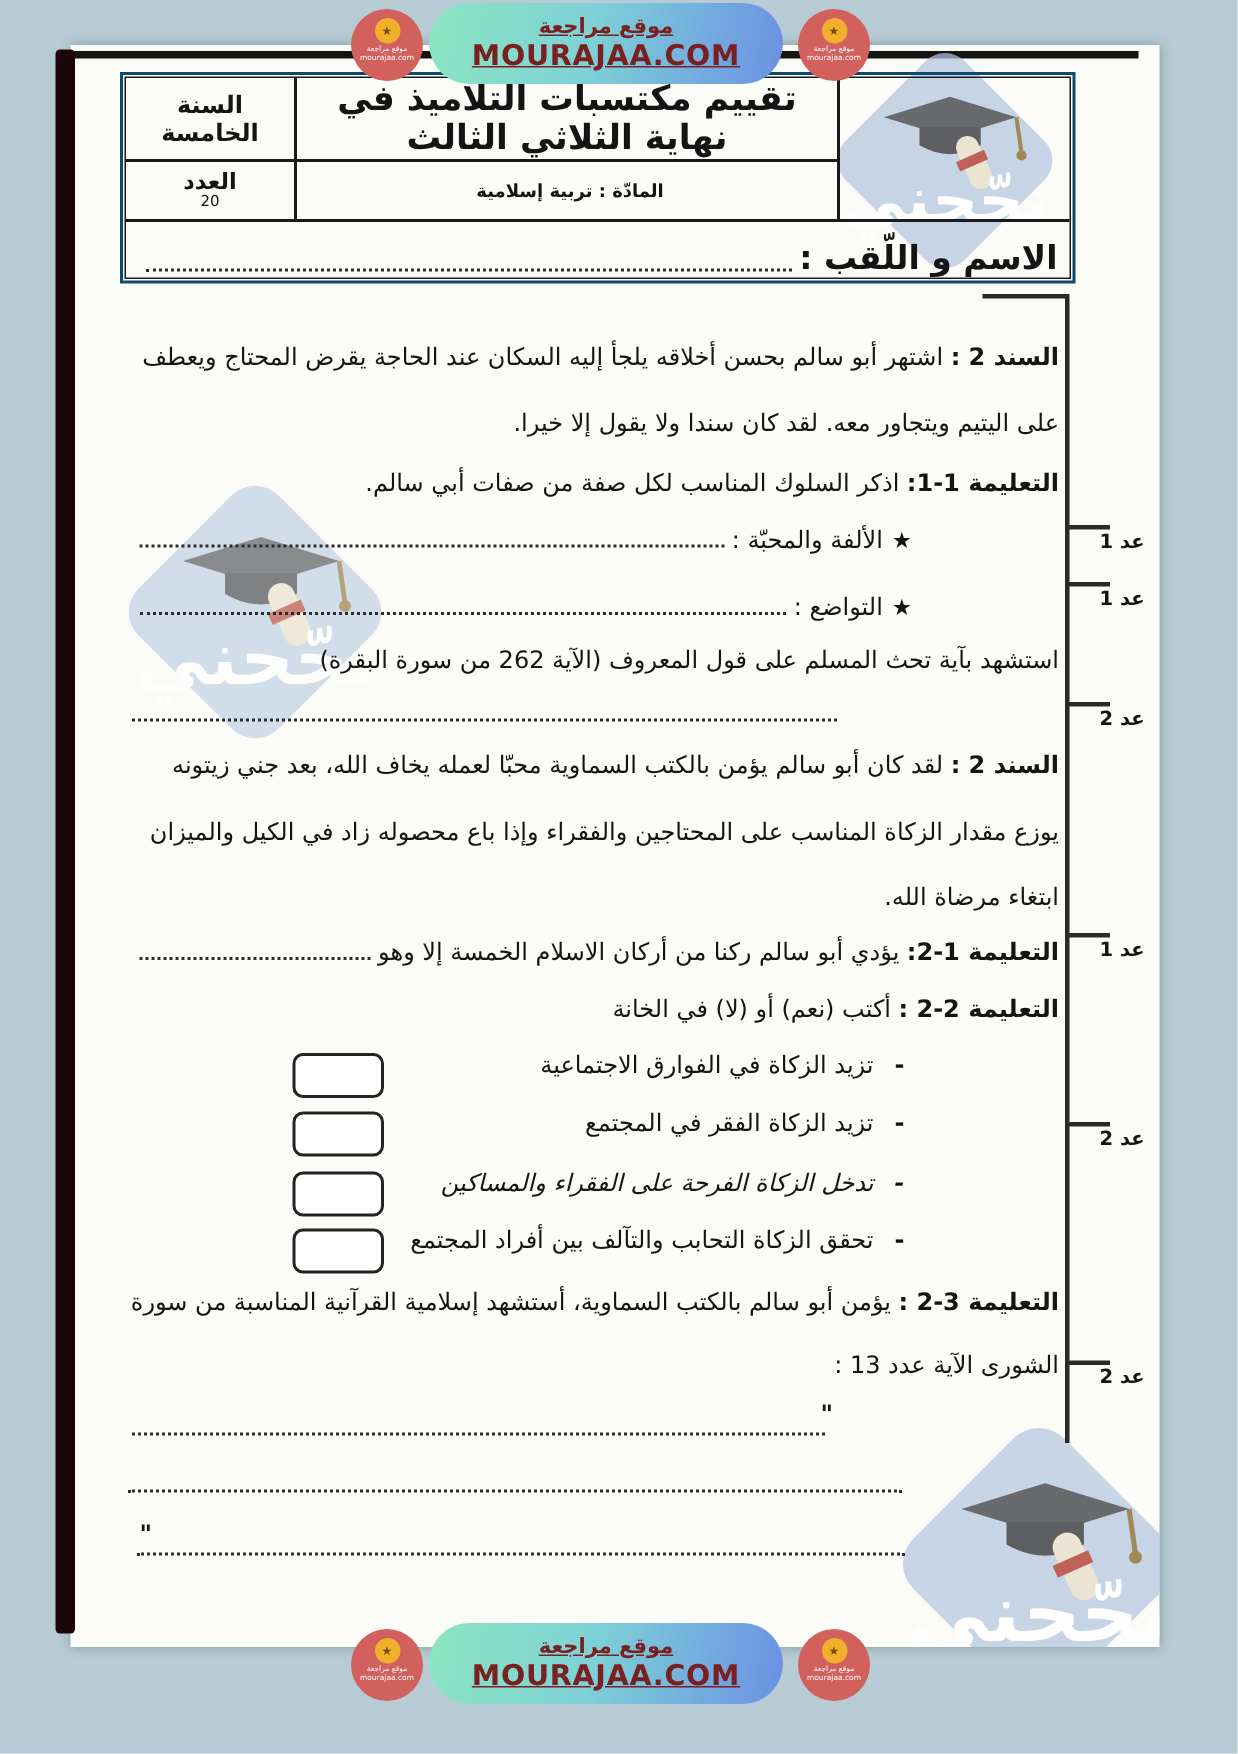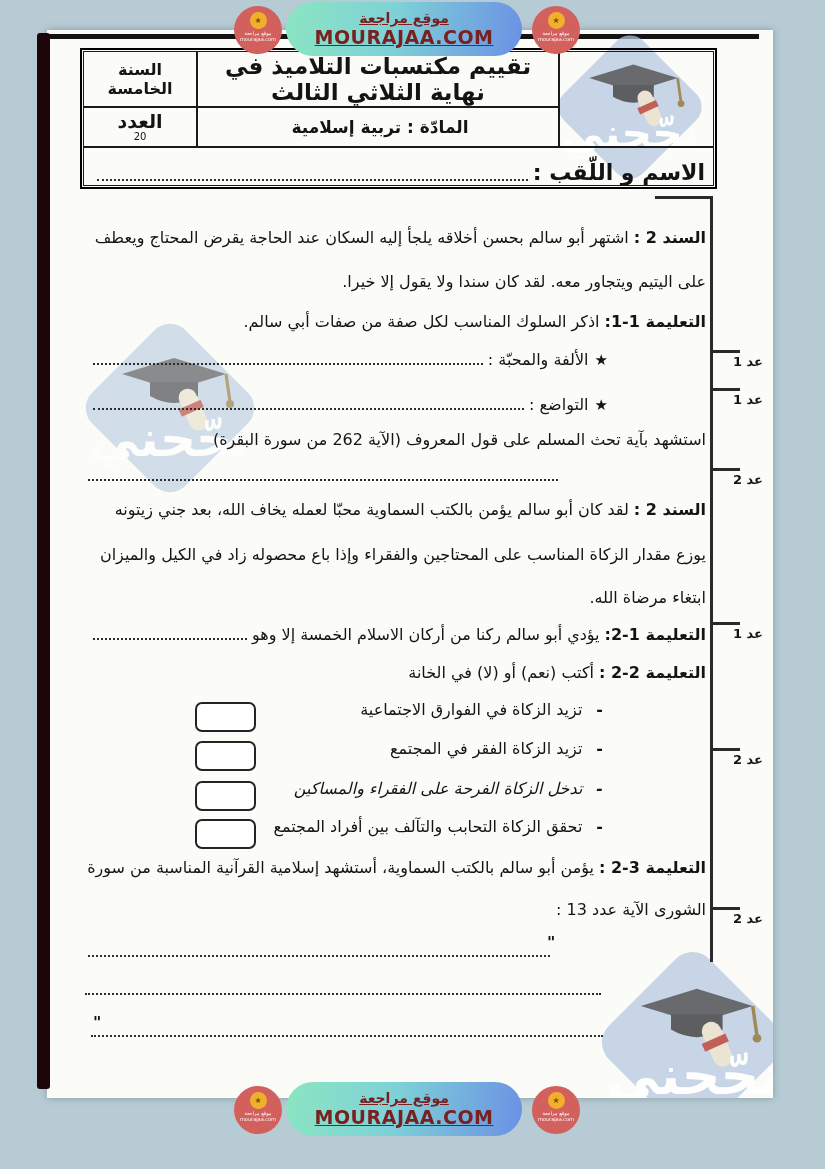--- a/index.html
+++ b/index.html
@@ -30,33 +30,33 @@
   .pill-en{font-size:19px;font-weight:bold;color:#7a2020;text-decoration:underline;letter-spacing:.5px;}
   .badge{position:absolute;width:48px;height:48px;border-radius:50%;background:#d2615e;top:6px;
     display:flex;flex-direction:column;align-items:center;}
   .badge.b-left{left:6px;}
   .badge.b-right{left:304px;}
   .badge-yellow{width:17px;height:17px;border-radius:50%;background:#f0b02c;margin-top:6px;
     font-size:8px;line-height:17px;text-align:center;color:#7a4a00;}
   .badge-text{font-size:5px;color:#fff;text-align:center;line-height:1.25;margin-top:1px;direction:rtl;}
   
   .htable{position:absolute;left:33px;top:18px;width:633px;height:137px;
-    border:2px solid #000000;z-index:3;}
+    border:2px solid #0c4a6e;z-index:3;}
   .htable-inner{position:absolute;left:1px;top:1px;right:1px;bottom:1px;border:1px solid #1a1a1a;}
   .vline1{position:absolute;left:112px;top:0;width:2px;height:94px;background:#1a1a1a;}
   .vline2{position:absolute;left:474px;top:0;width:2px;height:94px;background:#1a1a1a;}
   .hline1{position:absolute;left:0;top:54px;width:476px;height:2px;background:#1a1a1a;}
   .hline2{position:absolute;left:0;top:94px;width:100%;height:2px;background:#1a1a1a;}
   .cell{position:absolute;display:flex;align-items:center;justify-content:center;direction:rtl;text-align:center;}
   .cell-year{left:0;top:0;width:112px;height:54px;font-weight:bold;font-size:16px;}
   .cell-number{left:0;top:56px;width:112px;height:38px;flex-direction:column;line-height:1.05;}
-  .num-lbl{font-weight:bold;font-size:19px;}
+  .num-lbl{font-weight:bold;font-size:15px;}
   .num-val{font-size:10px;}
   .cell-title{left:114px;top:0;width:360px;height:54px;font-weight:bold;font-size:23px;}
-  .cell-subject{left:114px;top:56px;width:364px;height:38px;font-weight:bold;font-size:17px;}
+  .cell-subject{left:114px;top:56px;width:364px;height:38px;font-weight:bold;font-size:12px;}
   .name-row{position:absolute;left:4px;right:4px;top:96px;height:37px;
     display:flex;direction:rtl;align-items:flex-end;padding:0 4px 7px 4px;}
   .name-lbl{font-weight:bold;font-size:22px;white-space:nowrap;}
   
   .dotfill{flex:1 1 auto;border-bottom:2.5px dotted #2c2c2c;transform:translateY(-4px);margin:0 5px;}
   .dotline{position:absolute;height:3px;border-bottom:2.5px dotted #2c2c2c;z-index:3;}
   
   .line{position:absolute;left:41px;right:67px;direction:rtl;text-align:right;
     font-size:16px;white-space:nowrap;z-index:3;}
   .line b{margin-left:5px;}

